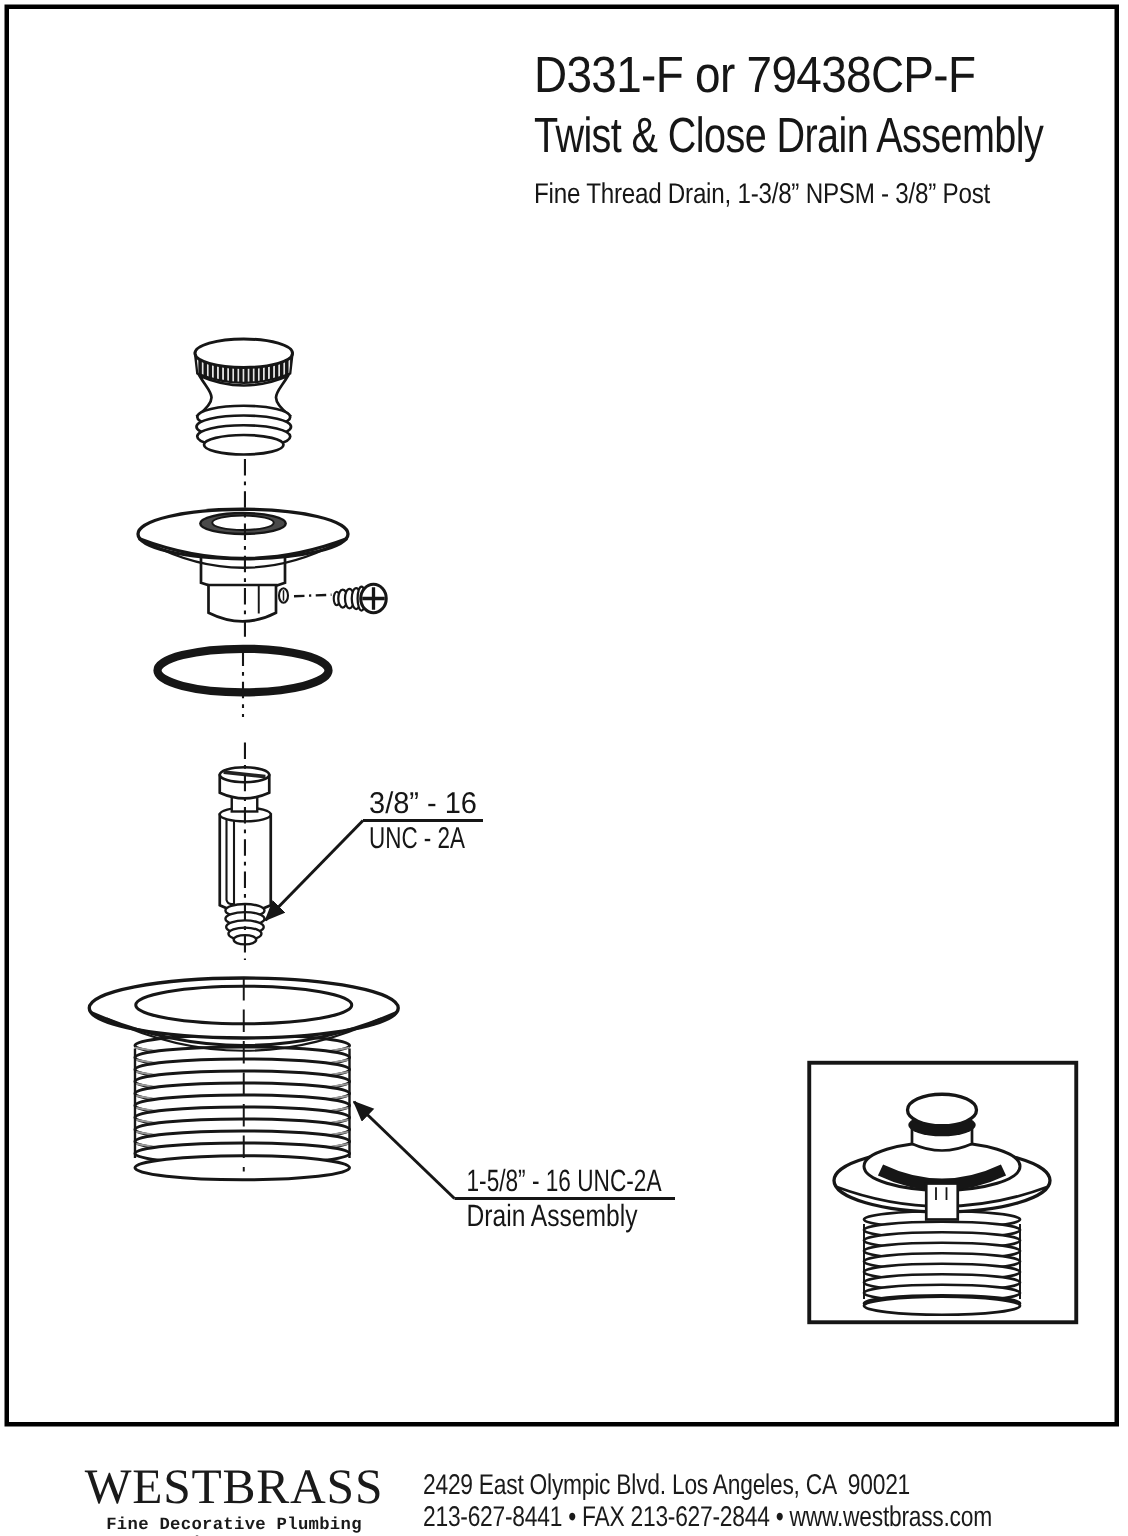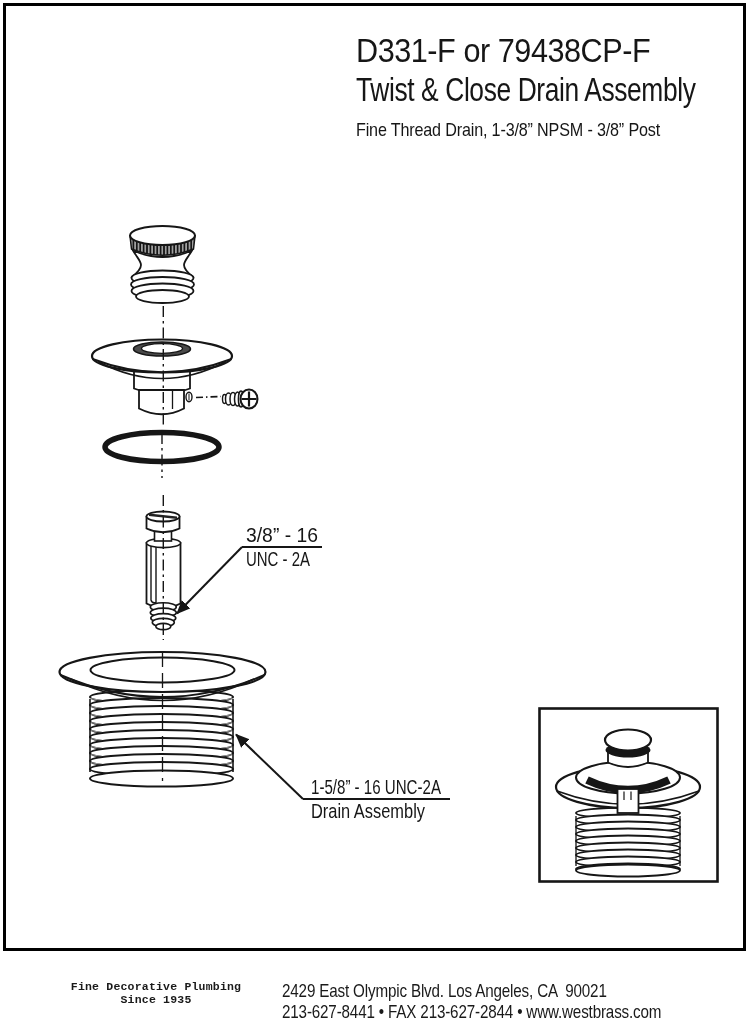--- a/index.html
+++ b/index.html
@@ -171,20 +171,21 @@
     </g>
   </svg>
 
   <div class="title-block">
     <div class="title-line1">D331-F or 79438CP-F</div>
     <div class="title-line2">Twist &amp; Close Drain Assembly</div>
     <div class="title-line3">Fine Thread Drain, 1-3/8” NPSM - 3/8” Post</div>
   </div>
 
   <div class="logo">
+    <div class="brand">WESTBRASS</div>
     <div class="tagline">Fine Decorative Plumbing Since 1935</div>
   </div>
   <div class="addr">
     <div>2429 East Olympic Blvd. Los Angeles, CA  90021</div>
     <div>213-627-8441 • FAX 213-627-2844 • www.westbrass.com</div>
   </div>
 
 </div>
 
 </body></html>

